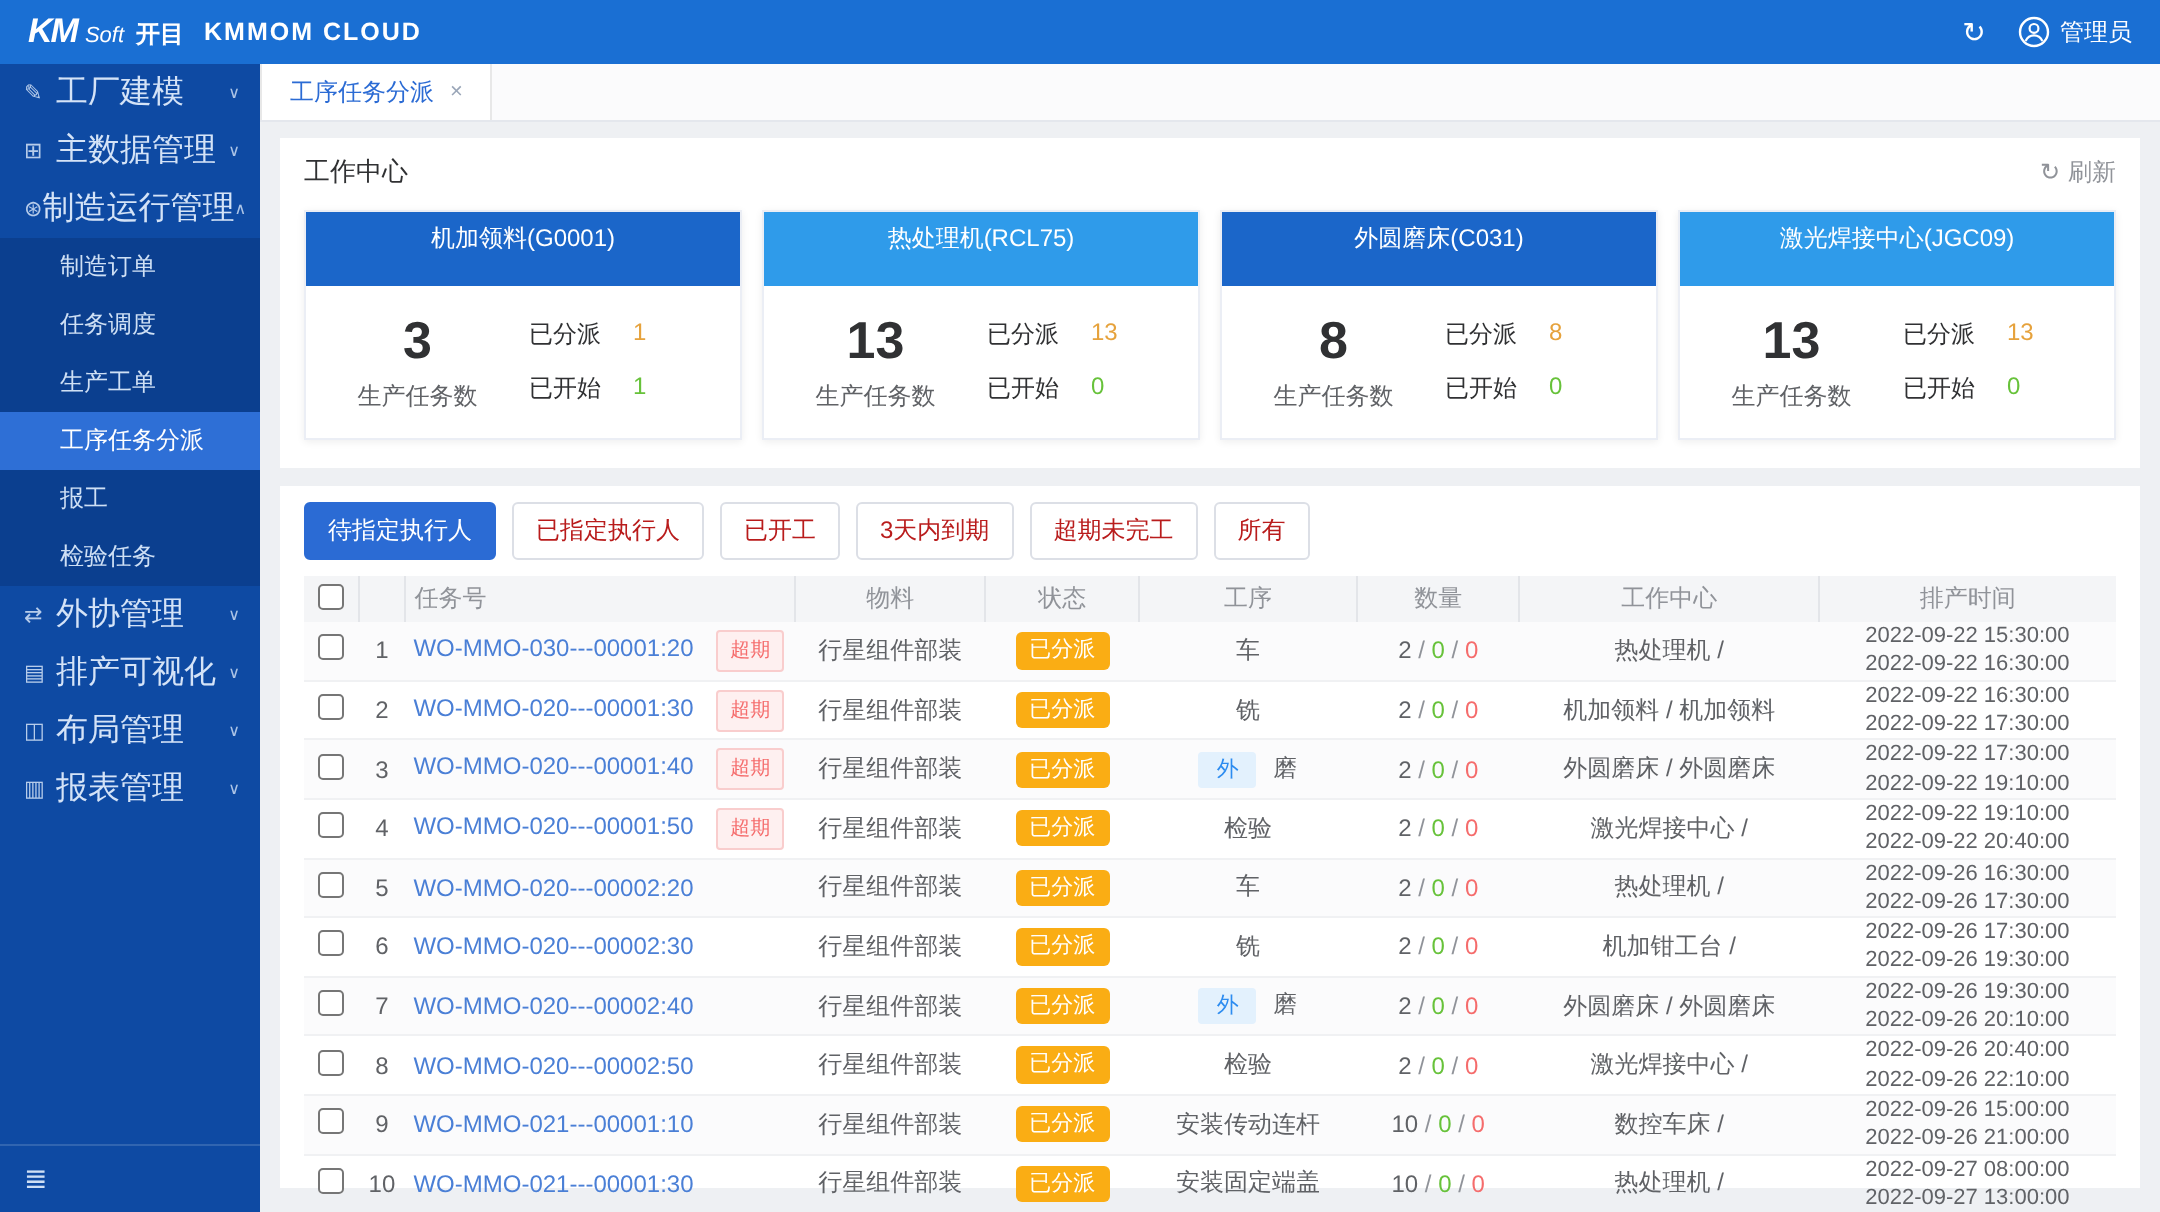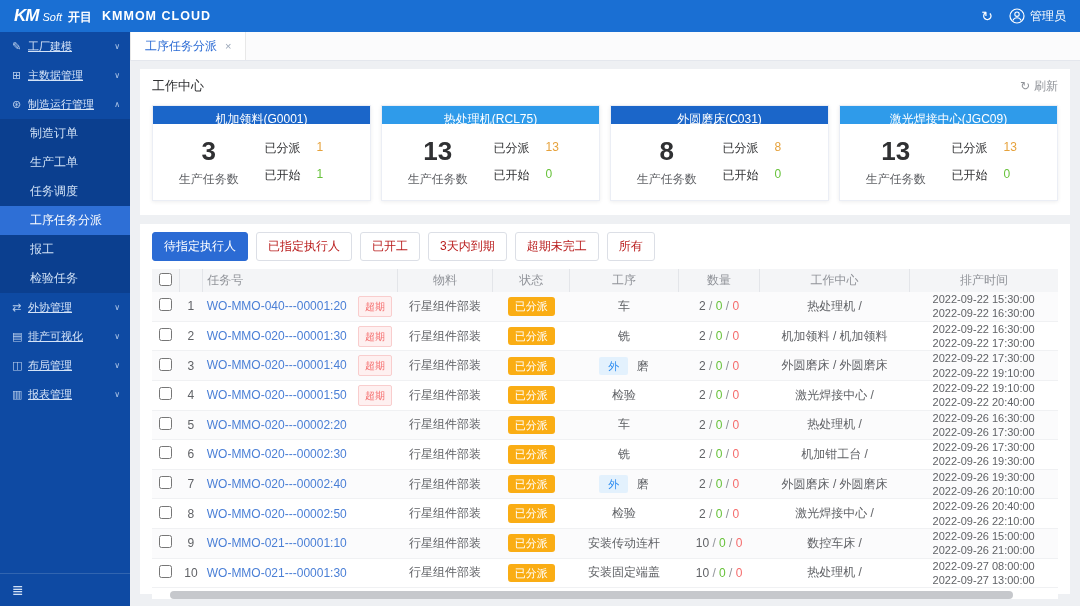--- a/index.html
+++ b/index.html
@@ -19,21 +19,21 @@
   .tb-icon { width:16px; height:16px; display:inline-flex; align-items:center; justify-content:center; font-size:14px; cursor:pointer; }
   .user-wrap { display:flex; align-items:center; gap:5px; cursor:pointer; }
 
   
   .body-row { flex:1; display:flex; min-height:0; }
 
   
   .sidebar { width:130px; background:var(--sidebar-bg,#0e4aa3); color:#d4e3f7; display:flex; flex-direction:column; position:relative; flex:0 0 130px; }
   .side-item { height:29px; display:flex; align-items:center; padding:0 10px 0 12px; cursor:pointer; white-space:nowrap; }
   .side-item .mi { width:16px; font-size:11px; opacity:.85; }
-  .side-item .lbl { flex:1; font-size:11px;text-decoration:underline; }
+  .side-item .lbl { flex:1; font-size:16px; }
   .side-item .chev { font-size:8px; opacity:.8; }
   .submenu { background:var(--sidebar-submenu-bg,#0b3f8f); }
   .sub-item { height:29px; display:flex; align-items:center; padding-left:30px; font-size:12px; cursor:pointer; color:#cfe0f5; }
   .sub-item.selected { background:var(--sidebar-selected-bg,#2e6fd6); color:#fff; }
   .sidebar-footer { position:absolute; bottom:0; left:0; right:0; border-top:1px solid rgba(255,255,255,.15); padding:8px 12px; font-size:14px; color:#cfe0f5; }
 
   
   .main { flex:1; display:flex; flex-direction:column; min-width:0; background:#eef0f3; }
   .tabbar { background:#fbfbfc; border-bottom:1px solid #e4e7ed; height:29px; display:flex; align-items:stretch; flex:0 0 29px; }
   .tab { background:#fff; border-right:1px solid #e8e8e8; border-left:1px solid #e8e8e8; padding:0 14px; display:flex; align-items:center; gap:8px; color:var(--accent,#2b6bd4); font-size:12px; cursor:pointer; }
@@ -41,21 +41,21 @@
 
   .content { flex:1; padding:8px 10px 12px; display:flex; flex-direction:column; gap:9px; min-height:0; }
 
   
   .panel1 { background:#fff; padding:8px 12px 14px; flex:0 0 auto; }
   .p1-head { display:flex; align-items:center; justify-content:space-between; margin-bottom:10px; }
   .p1-title { font-size:13px; color:#303133; }
   .refresh-btn { color:#909399; font-size:12px; display:flex; align-items:center; gap:4px; cursor:pointer; }
   .cards { display:flex; gap:10px; }
   .card { flex:1; border:1px solid #ebeef5; box-shadow:0 1px 4px rgba(0,0,0,.07); background:#fff; cursor:pointer; }
-  .card-header { height:18px; line-height:26px; text-align:center; color:#fff; font-size:12px; }
+  .card-header { height:37px; line-height:26px; text-align:center; color:#fff; font-size:12px; }
   .card-header.dark { background:var(--card-header-dark,#1b66c9); }
   .card-header.light { background:var(--card-header-light,#2f9bea); }
   .card-body { display:flex; padding:12px 6px 12px; align-items:center; }
   .card-left { flex:1; text-align:center; }
   .big-num { font-size:26px; font-weight:bold; color:#303133; line-height:1.2; }
   .count-lbl { font-size:12px; color:#606266; margin-top:4px; }
   .card-right { flex:1; display:flex; flex-direction:column; gap:10px; align-items:flex-start; padding-left:6px; }
   .kv { display:flex; gap:16px; font-size:12px; }
   .kv .k { color:#303133; }
   .kv .v-orange { color:var(--value-orange,#e6a23c); }
@@ -125,22 +125,22 @@
         <span class="lbl">主数据管理</span>
         <span class="chev">∨</span>
       </div>
       <div class="side-item">
         <span class="mi">⊛</span>
         <span class="lbl">制造运行管理</span>
         <span class="chev">∧</span>
       </div>
       <div class="submenu">
         <div class="sub-item">制造订单</div>
+        <div class="sub-item">任务调度</div>
         <div class="sub-item">生产工单</div>
-        <div class="sub-item">任务调度</div>
         <div class="sub-item selected">工序任务分派</div>
         <div class="sub-item">报工</div>
         <div class="sub-item">检验任务</div>
       </div>
       <div class="side-item">
         <span class="mi">⇄</span>
         <span class="lbl">外协管理</span>
         <span class="chev">∨</span>
       </div>
       <div class="side-item">
@@ -283,21 +283,21 @@
                 <th class="c-qty">数量</th>
                 <th class="c-wc">工作中心</th>
                 <th class="c-time">排产时间</th>
               </tr>
             </thead>
             <tbody>
   <tr>
     <td class="c-check"><input type="checkbox" style=""></td>
     <td class="c-idx">1</td>
     <td class="c-task">
-      <a class="task-link">WO-MMO-040---00001:20</a>
+      <a class="task-link">WO-MMO-030---00001:20</a>
       <span class="overdue">超期</span>
     </td>
     <td class="c-mat">行星组件部装</td>
     <td class="c-status"><span class="status-badge">已分派</span></td>
     <td class="c-proc">
       
       <span>车</span>
     </td>
     <td class="c-qty">
       <span class="q1">2</span><span class="qsep"> / </span><span class="q2">0</span><span class="qsep"> / </span><span class="q3">0</span>

